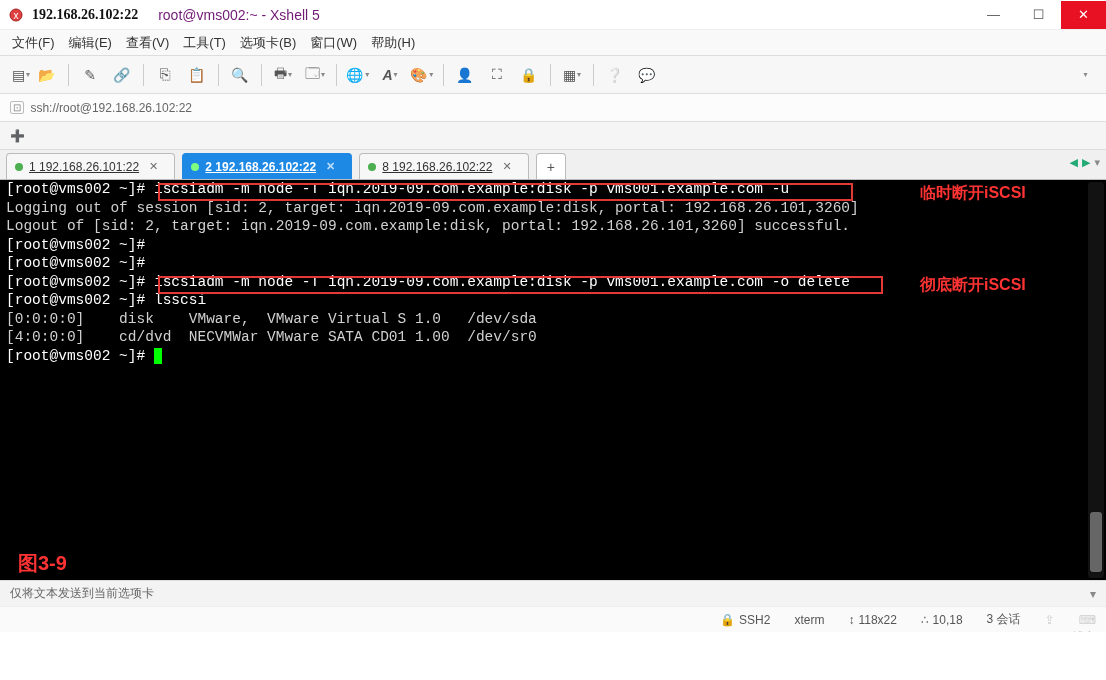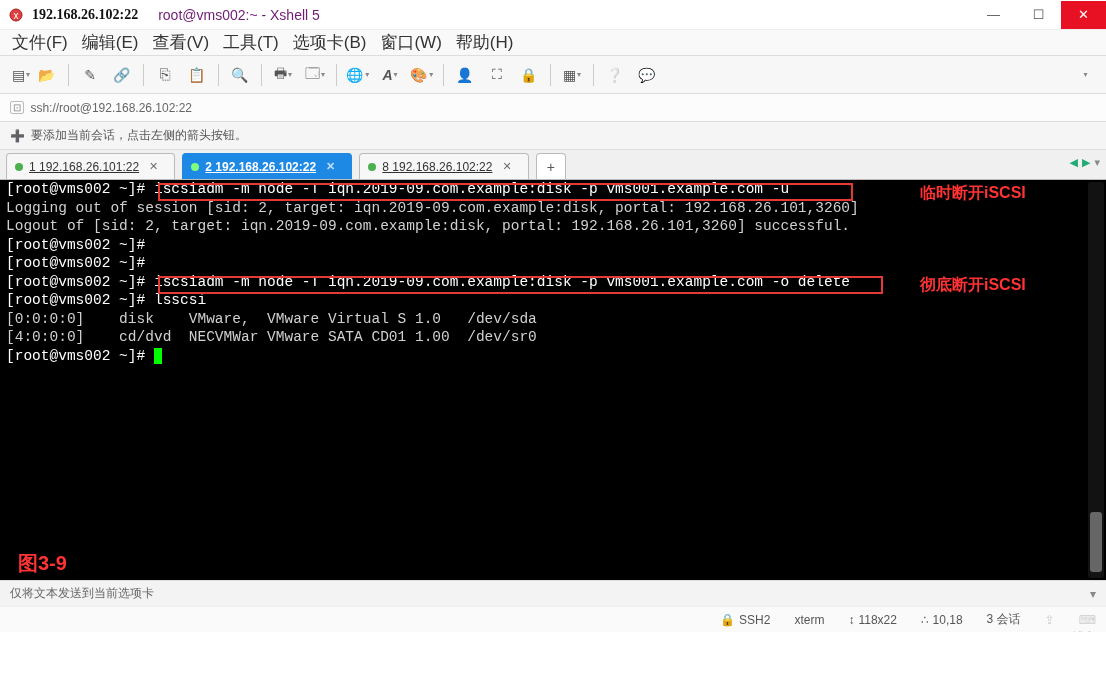--- a/index.html
+++ b/index.html
@@ -32,21 +32,21 @@
   .win-btn.close { background:#e81123; color:#fff; }
 
   
   .menubar {
     height: 26px;
     display:flex; align-items:center;
     padding: 0 12px;
     border-bottom:1px solid #ddd;
     background:#f9f9f9;
   }
-  .menubar .menu-item { margin-right: 14px; color:#333; font-size:17px;}
+  .menubar .menu-item { margin-right: 14px; color:#333; font-size:13px;}
 
   
   .toolbar {
     height: 38px;
     display:flex; align-items:center;
     padding: 0 8px;
     gap: 6px;
     border-bottom:1px solid #ddd;
     background:#f7f7f7;
   }
@@ -290,21 +290,20 @@
       </div>
   </div>
 
   <div class="addressbar">
     <span class="addr-icon">⊡</span>
     <span>ssh://root@192.168.26.102:22</span>
   </div>
 
   <div class="hintbar">
     <span class="hint-icon">➕</span>
-    <span>要添加当前会话，点击左侧的箭头按钮。</span>
   </div>
 
   <div class="tabstrip">
     <div class="tab">
       <span class="dot"></span>
       <span><u>1 192.168.26.101:22</u></span>
       <span class="close-x">✕</span>
     </div>
     <div class="tab active">
       <span class="dot"></span>

